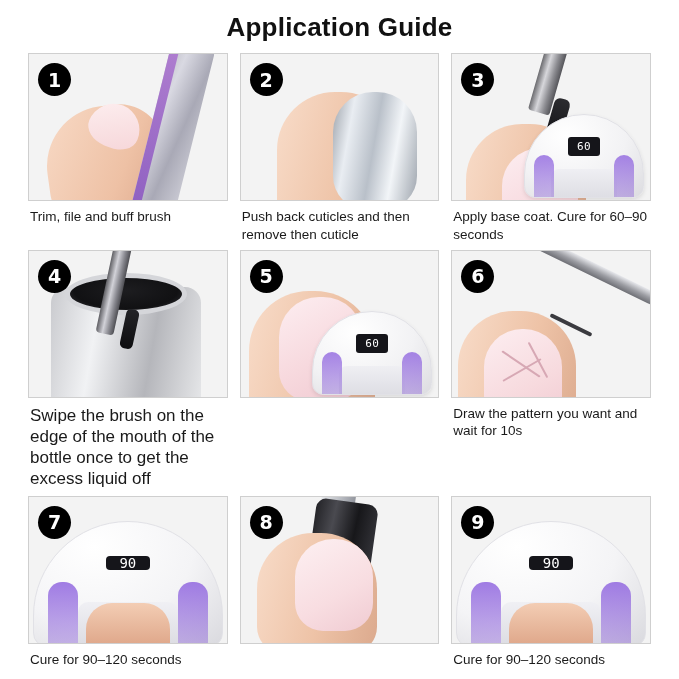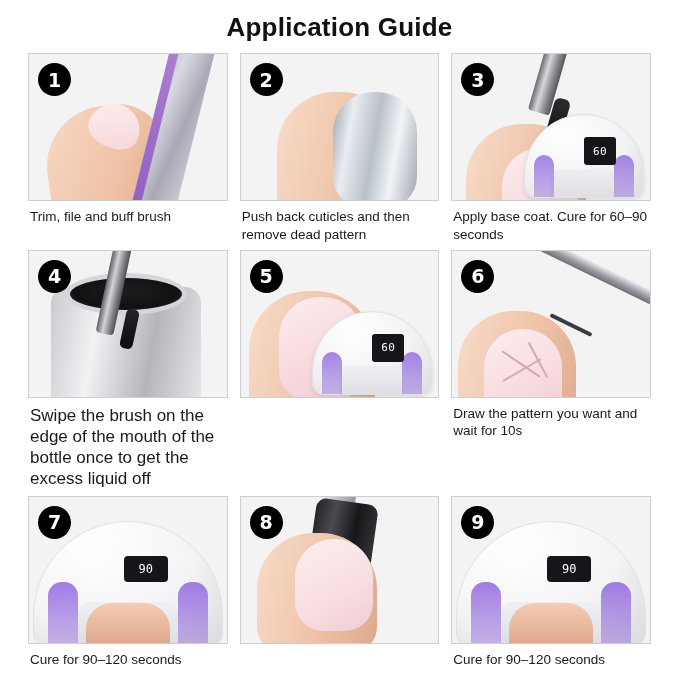--- a/index.html
+++ b/index.html
@@ -163,29 +163,28 @@
     width: 118px; height: 82px;
     right: 6px; bottom: 2px;
     background: radial-gradient(ellipse at 35% 25%, #ffffff 0%, #f2f2f4 55%, #dcdce0 100%);
     border-radius: 62px 62px 12px 12px;
     border: 1px solid #e1e1e6;
     box-shadow: 0 2px 4px rgba(0,0,0,0.10);
   }
   .lamp .screen {
     position: absolute;
     left: 50%; top: 22px; transform: translateX(-50%);
-    width: 32px; height: 28px;
+    width: 32px; height: 19px;
     background: #15151a;
     border-radius: 3px;
     color: #ffffff;
     font-family: "DejaVu Sans Mono", monospace;
     font-size: 11px;
     display: flex; align-items: center; justify-content: center;
     letter-spacing: 0.5px;
-    margin-left: 16px;
   }
   .lamp .glow-l, .lamp .glow-r {
     position: absolute;
     bottom: 0; width: 20px; height: 42px;
     background: linear-gradient(180deg, rgba(150,110,225,0.85), rgba(120,70,210,0.35));
     border-radius: 10px 10px 0 0;
   }
   .lamp .glow-l { left: 9px; }
   .lamp .glow-r { right: 9px; }
   .lamp .cavity {
@@ -201,27 +200,27 @@
     left: 50%; transform: translateX(-50%);
     bottom: -4px;
     width: 188px; height: 124px;
     background: radial-gradient(ellipse at 32% 20%, #ffffff 0%, #f4f4f6 55%, #d9d9de 100%);
     border-radius: 96px 96px 14px 14px;
     border: 1px solid #e1e1e6;
   }
   .lamp-big .screen {
     position: absolute;
     left: 50%; top: 34px; transform: translateX(-50%);
-    width: 44px; height: 26px;
+    width: 44px; height: 14px;
     background: #15151a;
     border-radius: 4px;
     color: #ffffff;
     font-family: "DejaVu Sans Mono", monospace;
-    font-size: 12px;
-    display: flex; align-items: center; justify-content: center; margin-left: 18px;
+    font-size: 14px;
+    display: flex; align-items: center; justify-content: center;
   }
   .lamp-big .glow-l, .lamp-big .glow-r {
     position: absolute;
     bottom: 0; width: 30px; height: 64px;
     background: linear-gradient(180deg, rgba(150,110,225,0.9), rgba(120,70,210,0.35));
     border-radius: 14px 14px 0 0;
   }
   .lamp-big .glow-l { left: 14px; }
   .lamp-big .glow-r { right: 14px; }
   .lamp-big .cavity {
@@ -360,21 +359,21 @@
       <div class="caption">Trim, file and buff brush</div>
     </div>
 
     <div class="cell">
       <div class="photo">
         <div class="badge">2</div>
         <div class="finger s2-finger">
           <div class="nail s2-nail"></div>
         </div>
       </div>
-      <div class="caption">Push back cuticles and then remove dead pattern</div>
+      <div class="caption">Push back cuticles and then remove then cuticle</div>
     </div>
 
     <div class="cell">
       <div class="photo">
         <div class="badge">3</div>
         <div class="finger s3-finger">
           <div class="nail s3-nail"></div>
         </div>
         <div class="s3-brush-handle"></div>
         <div class="s3-brush-tip"></div>

